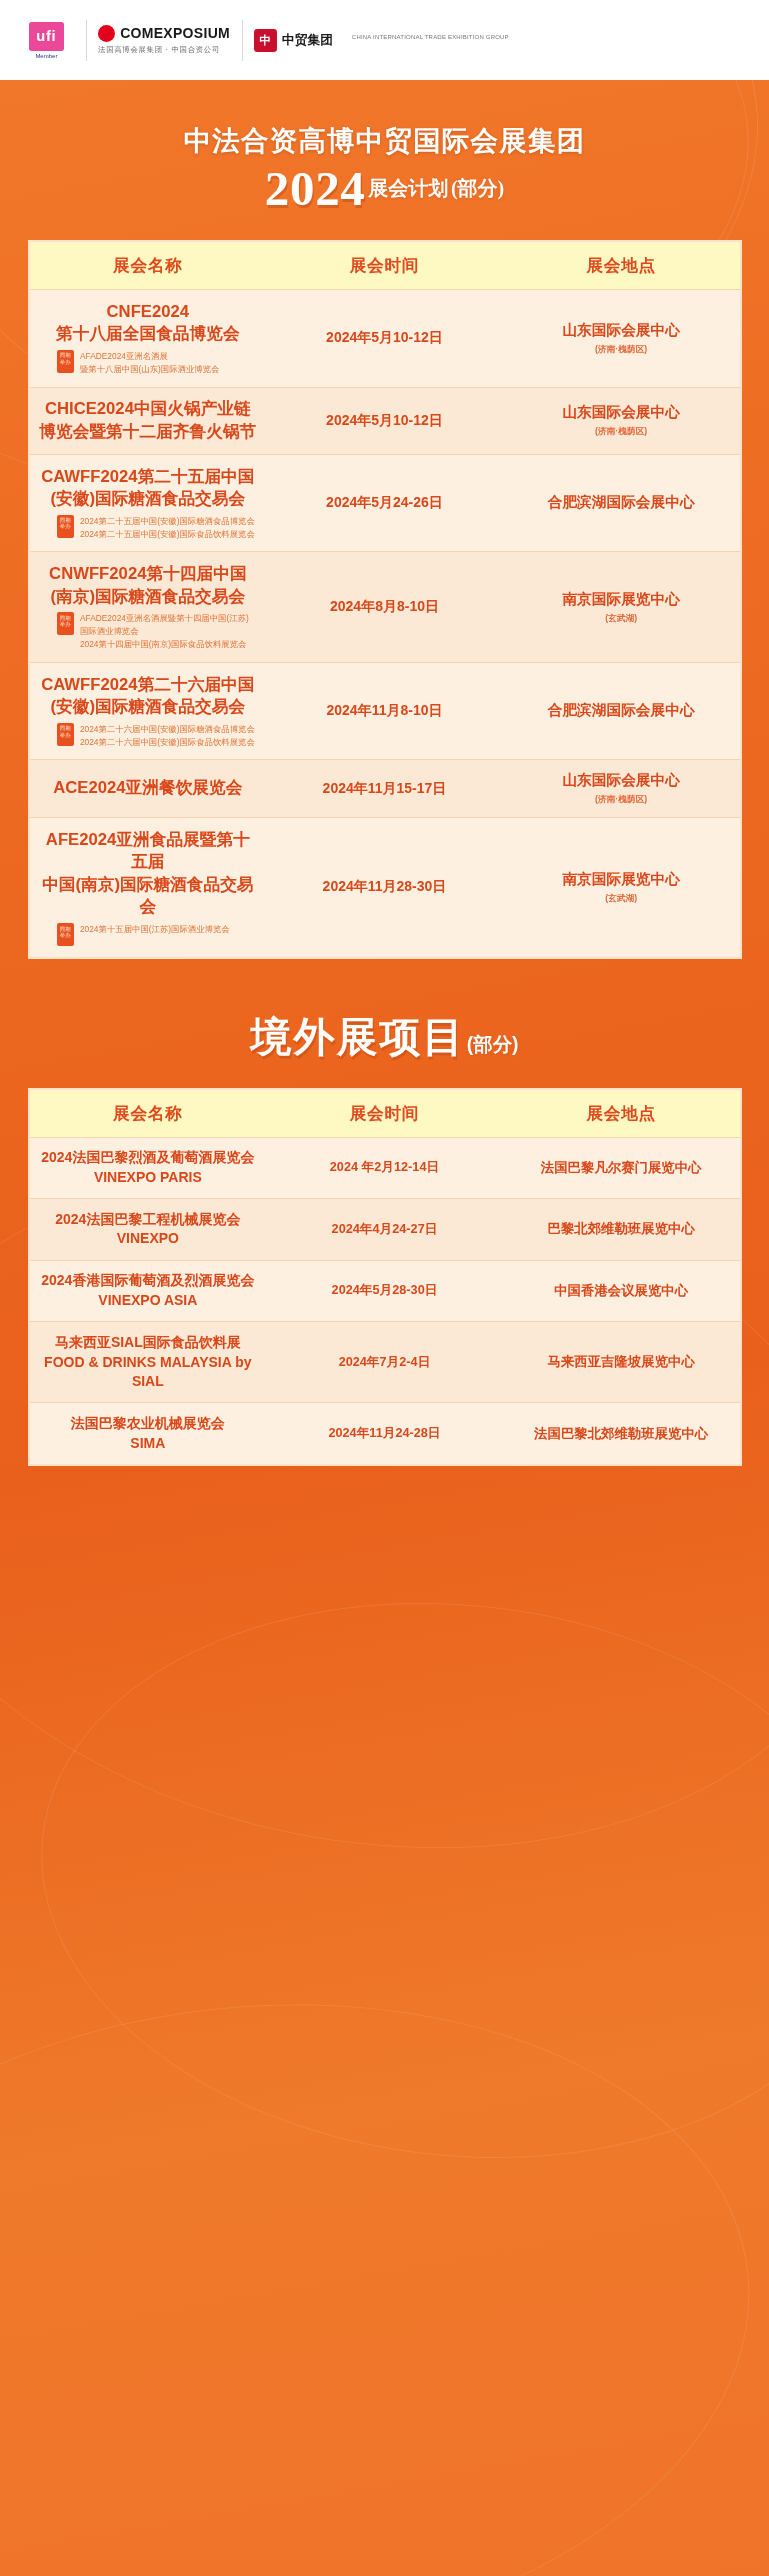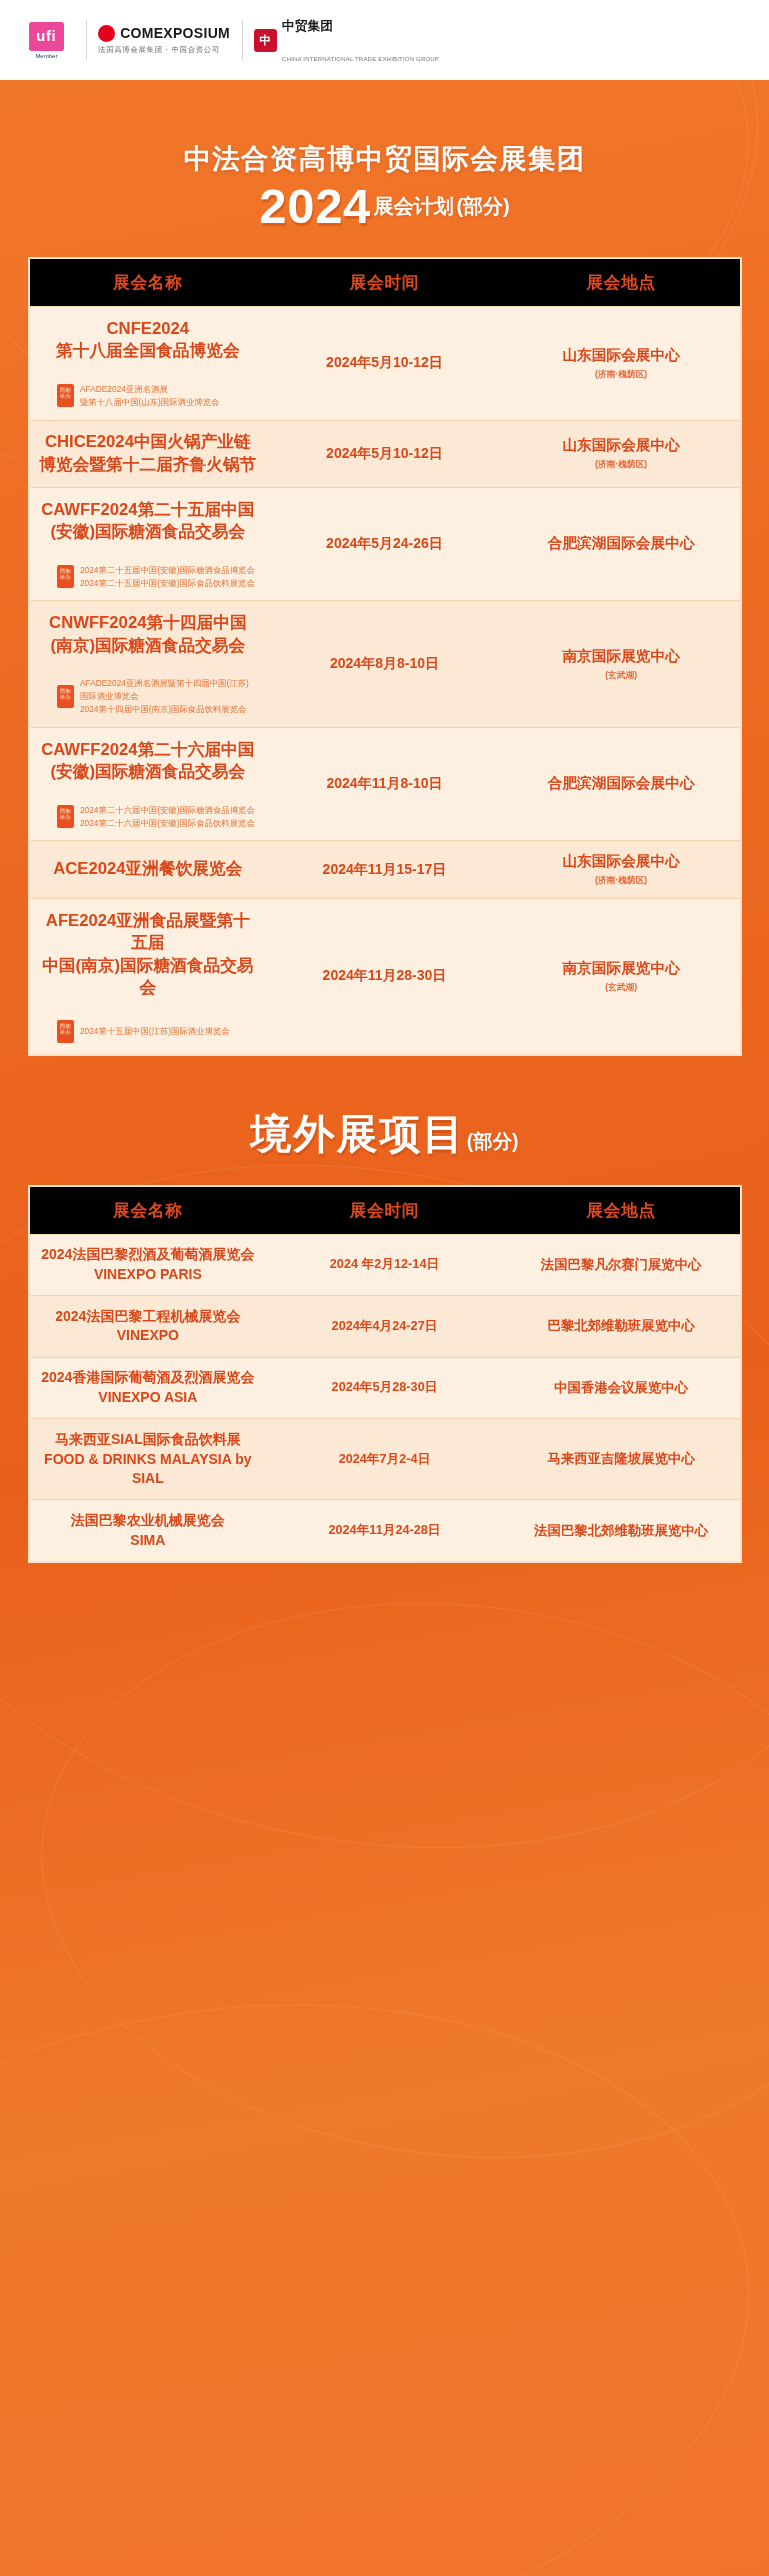--- a/index.html
+++ b/index.html
@@ -110,31 +110,32 @@
     border-radius: 3.3px;
     font-size: 11.4px;
     font-weight: bold;
     display: flex;
     align-items: center;
     justify-content: center;
     margin-right: 5.4px;
   }
   .zf-text {
     display: flex;
-    flex-direction: column;
+    flex-direction: row;
     gap: 19px;
   }
   .zf-cn { font-size: 12.7px; font-weight: bold; color: #1a1a1a; }
   .zf-en { font-size: 6px; color: #777; margin-top: 2px; letter-spacing: 0.2px; }
 
   .header {
     position: relative;
     z-index: 4;
     text-align: center;
-    padding-top: 61px;
+    padding-top: 43px;
+    font-family: Liberation Serif, serif;
   }
   .header-line1 {
     font-size: 27.4px;
     font-weight: bold;
     color: #ffffff;
     letter-spacing: 1.3px;
     text-shadow: 0 1.3px 3.3px rgba(120,40,0,0.30);
   }
   .header-line2 {
     margin-top: 1px;
@@ -189,21 +190,21 @@
     background: #fdf0e0;
     border: 2px solid #fbe3c9;
     box-sizing: border-box;
   }
   table {
     width: 100%;
     border-collapse: collapse;
     table-layout: fixed;
   }
   thead th {
-    background: #000000;
+    background: #fef9c3;
     color: #e0491b;
     font-size: 16.7px;
     font-weight: bold;
     padding: 12px 0;
     text-align: center;
     letter-spacing: 0.7px;
   }
   tbody td {
     border-top: 1.3px solid #f3d3b0;
     vertical-align: middle;
@@ -235,23 +236,23 @@
   }
   .ev-place-sub {
     display: block;
     font-size: 8.7px;
     font-weight: bold;
     color: #e0683a;
     margin-top: 3.3px;
   }
   .sub-block {
     display: flex;
-    align-items: center;
+    align-items: flex-start;
     justify-content: flex-start;
-    margin-top: 20px;
+    margin-top: 4px;
     padding-left: 19px;
   }
   .sub-badge {
     flex: 0 0 auto;
     width: 17.4px;
     min-height: 23px;
     background: #e8501f;
     color: #ffe9cf;
     border-radius: 2px;
     font-size: 5.4px;

